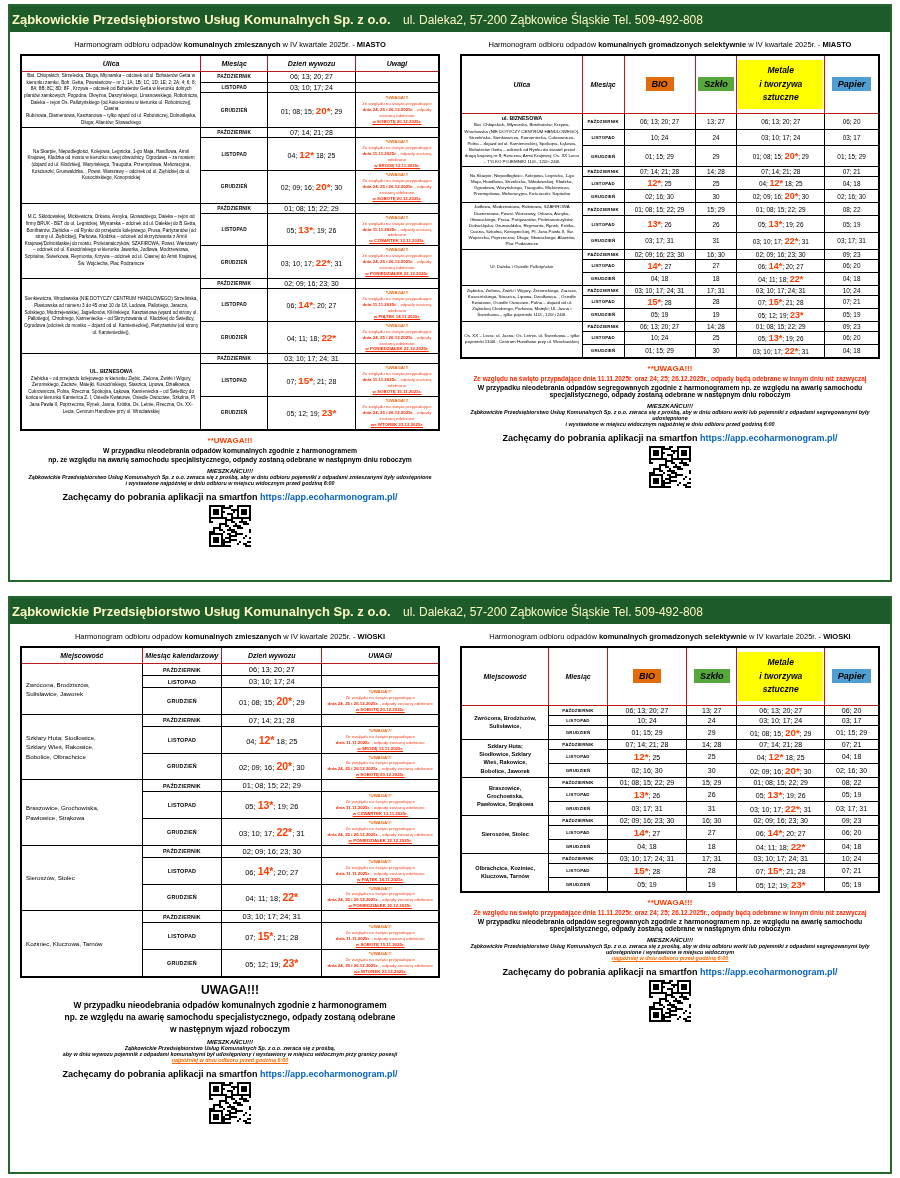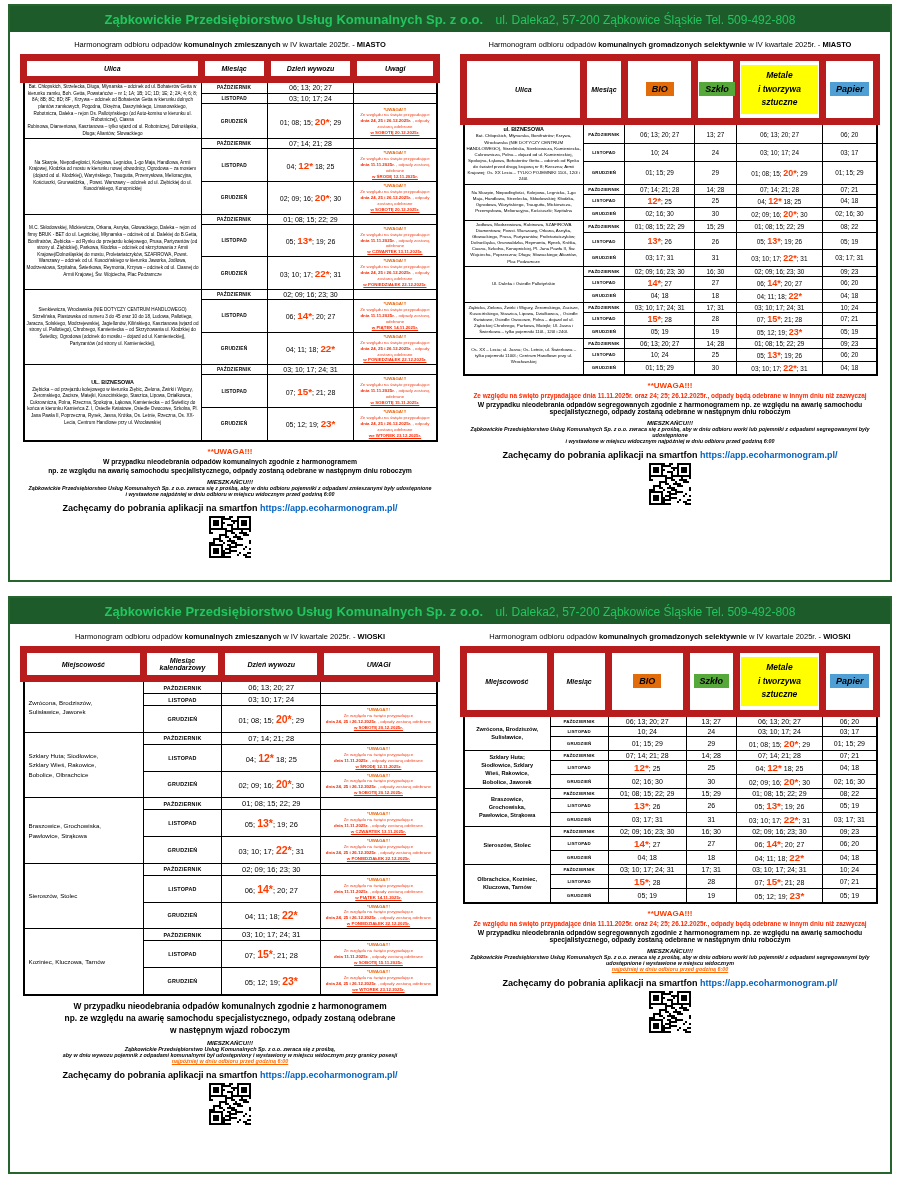--- a/index.html
+++ b/index.html
@@ -1,26 +1,26 @@
 <!DOCTYPE html>
 <html><head>
 <meta charset="utf-8">
 <style>
   html,body{margin:0;padding:0}
   body{width:900px;height:1178px;background:#fff;font-family:"Liberation Sans",sans-serif;color:#000}
   .panel{margin:4px 8px 0;border:2px solid #26662e;height:574px;overflow:hidden;background:#fff}
   .panel+.panel{margin-top:14px}
-  .topbar{background:#1d5c2a;color:#22c55e;text-align:center;padding:4px 2px}
+  .topbar{background:#1d5c2a;color:#fef9c3;text-align:left;padding:4px 2px}
   .co{font-weight:bold;font-size:13px}
   .addr{font-size:12px;margin-left:8px}
   .content{display:flex}
   .section{width:50%;padding:4px 10px;box-sizing:border-box}
   .subtitle{text-align:center;font-size:7.5px;margin:4px 0 5px}
   .tbl{width:100%;border-collapse:collapse;table-layout:fixed;border:2px solid #000}
-  .tbl th{border:7px solid #b91c1c;font-size:7px;font-style:italic;padding:4px 1px;background:#fff}
+  .tbl th{border:1px solid #b91c1c;font-size:7px;font-style:italic;padding:4px 1px;background:#fff}
   .tbl td{border:1px solid #000;padding:1px 2px;text-align:center;vertical-align:middle}
   .street{font-size:4.6px;line-height:1.45}
   .mix.b .street{font-size:6.2px;text-align:left;padding-left:4px;line-height:1.5}
   .sel.t .street{font-size:4.4px;line-height:1.4}
   .sel.b .street{font-size:5.6px;font-weight:bold;line-height:1.5}
   .st-title{font-weight:bold;font-size:5.4px}
   .month{font-size:4.8px;font-weight:bold;letter-spacing:.2px}
   .mix.b .month{font-size:5.4px}
   .days{font-size:7px}
   .mix.b .days{font-size:7.5px}
@@ -777,20 +777,21 @@
               <td class="note">
                 <div class="n-t">*UWAGA!!!</div>
                 <div class="n-l">Ze względu na święto przypadające</div>
                 <div class="n-l"><b>dnia 24, 25 i 26.12.2025r.</b> ,  odpady zostaną odebrane</div>
                 <div class="n-u">we WTOREK 23.12.2025r.</div>
               </td>
             </tr>
           </tbody>
         </table>
         <div class="footer">
+          <div class="f-warn big">UWAGA!!!</div>
           <div class="f-b bigger">W przypadku nieodebrania odpadów komunalnych zgodnie z harmonogramem</div>
           <div class="f-b bigger">np. ze względu na awarię samochodu specjalistycznego, odpady zostaną odebrane</div>
           <div class="f-b bigger">w następnym wjazd roboczym</div>
           <div class="f-m">MIESZKAŃCU!!!</div>
           <div class="f-i">Ząbkowickie Przedsiębiorstwo Usług Komunalnych  Sp. z o.o. zwraca się z prośbą,</div>
           <div class="f-i">aby w dniu wywozu pojemnik  z odpadami komunalnymi był udostępniony i wystawiony w miejscu widocznym przy granicy posesji</div>
           <div class="f-i f-orange">najpóźniej w dniu odbioru przed godziną 6:00</div>
           <div class="f-app">Zachęcamy do pobrania aplikacji na smartfon <a class="f-url">https://app.ecoharmonogram.pl/</a></div>
           <div class="qr"><svg width="42" height="42" viewBox="0 0 42 42" xmlns="http://www.w3.org/2000/svg">
               <rect width="100%" height="100%" fill="#fff"></rect>

